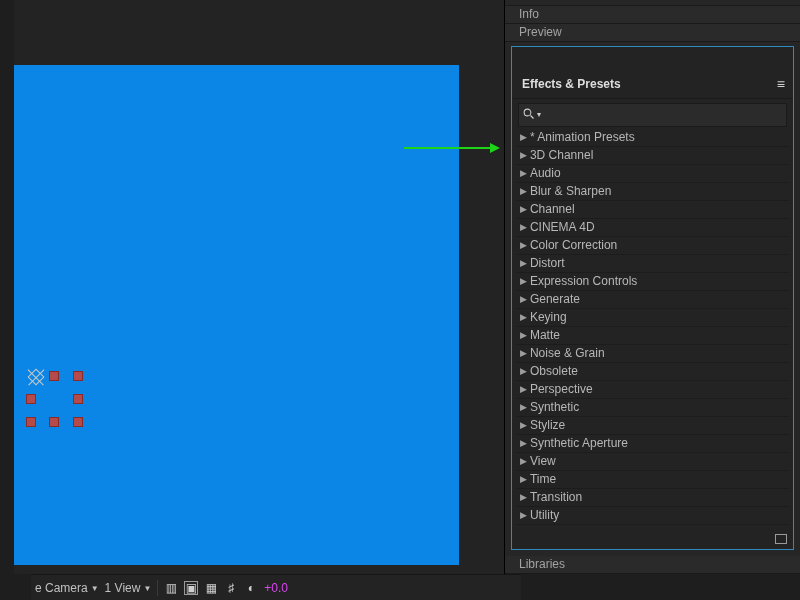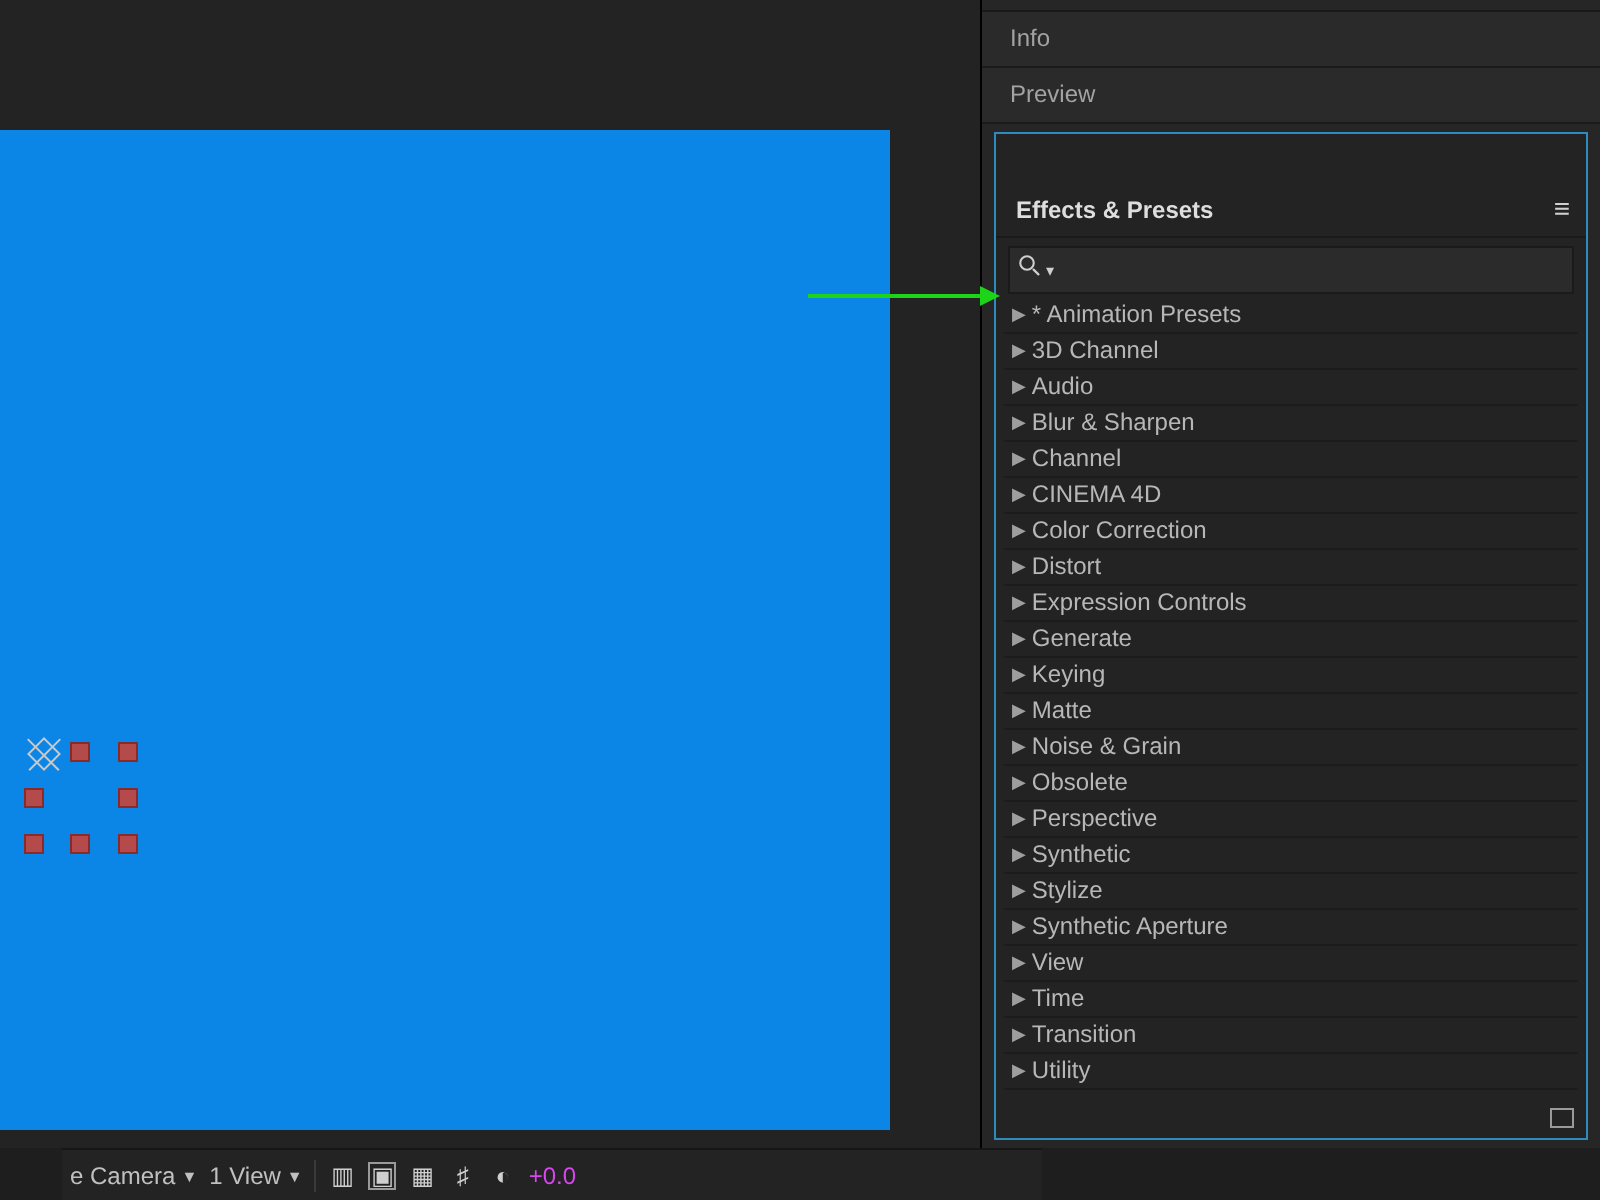--- a/index.html
+++ b/index.html
@@ -1,19 +1,19 @@
 <!DOCTYPE html>
 <html><head>
 <meta charset="utf-8">
 <style>
   * { box-sizing: border-box; margin: 0; padding: 0; font-family: Arial, Helvetica, sans-serif; }
   html, body { width: 800px; height: 600px; background: #1e1e1e; overflow: hidden; }
   body { display: flex; flex-direction: column; }
 
-  .main-area { display: flex; flex: 1 1 auto; min-height: 0; }
+  .main-area { display: flex; flex: 1 1 auto; min-height: 0; padding-left: 14px; }
   .left-col { display: flex; flex-direction: column; width: 490px; position: relative; }
   .top-spacer-left { height: 65px; background: #232323; }
   .canvas-wrap { background: #232323; flex: 1 1 auto; position: relative; }
   .canvas {
     position: absolute;
     left: 0; top: 0;
     width: 445px; height: 500px;
     background: #0b86e6;
   }
 
@@ -293,20 +293,23 @@
           <li>
             <span class="tri">▶</span>
             <span>Utility</span>
           </li>
         </ul>
       <div class="panel-footer">
         <span class="new-folder-icon"></span>
       </div>
     </div>
 
+    <div class="panel-tab libraries-tab">
+      <span>Libraries</span>
+    </div>
   </div>
 </div>
 
 <div class="bottom-row">
   <div class="viewer-bar">
     <div class="vb-item">
       <span>e Camera</span>
       <span class="vb-tri down">▼</span>
     </div>
     <div class="vb-item">

